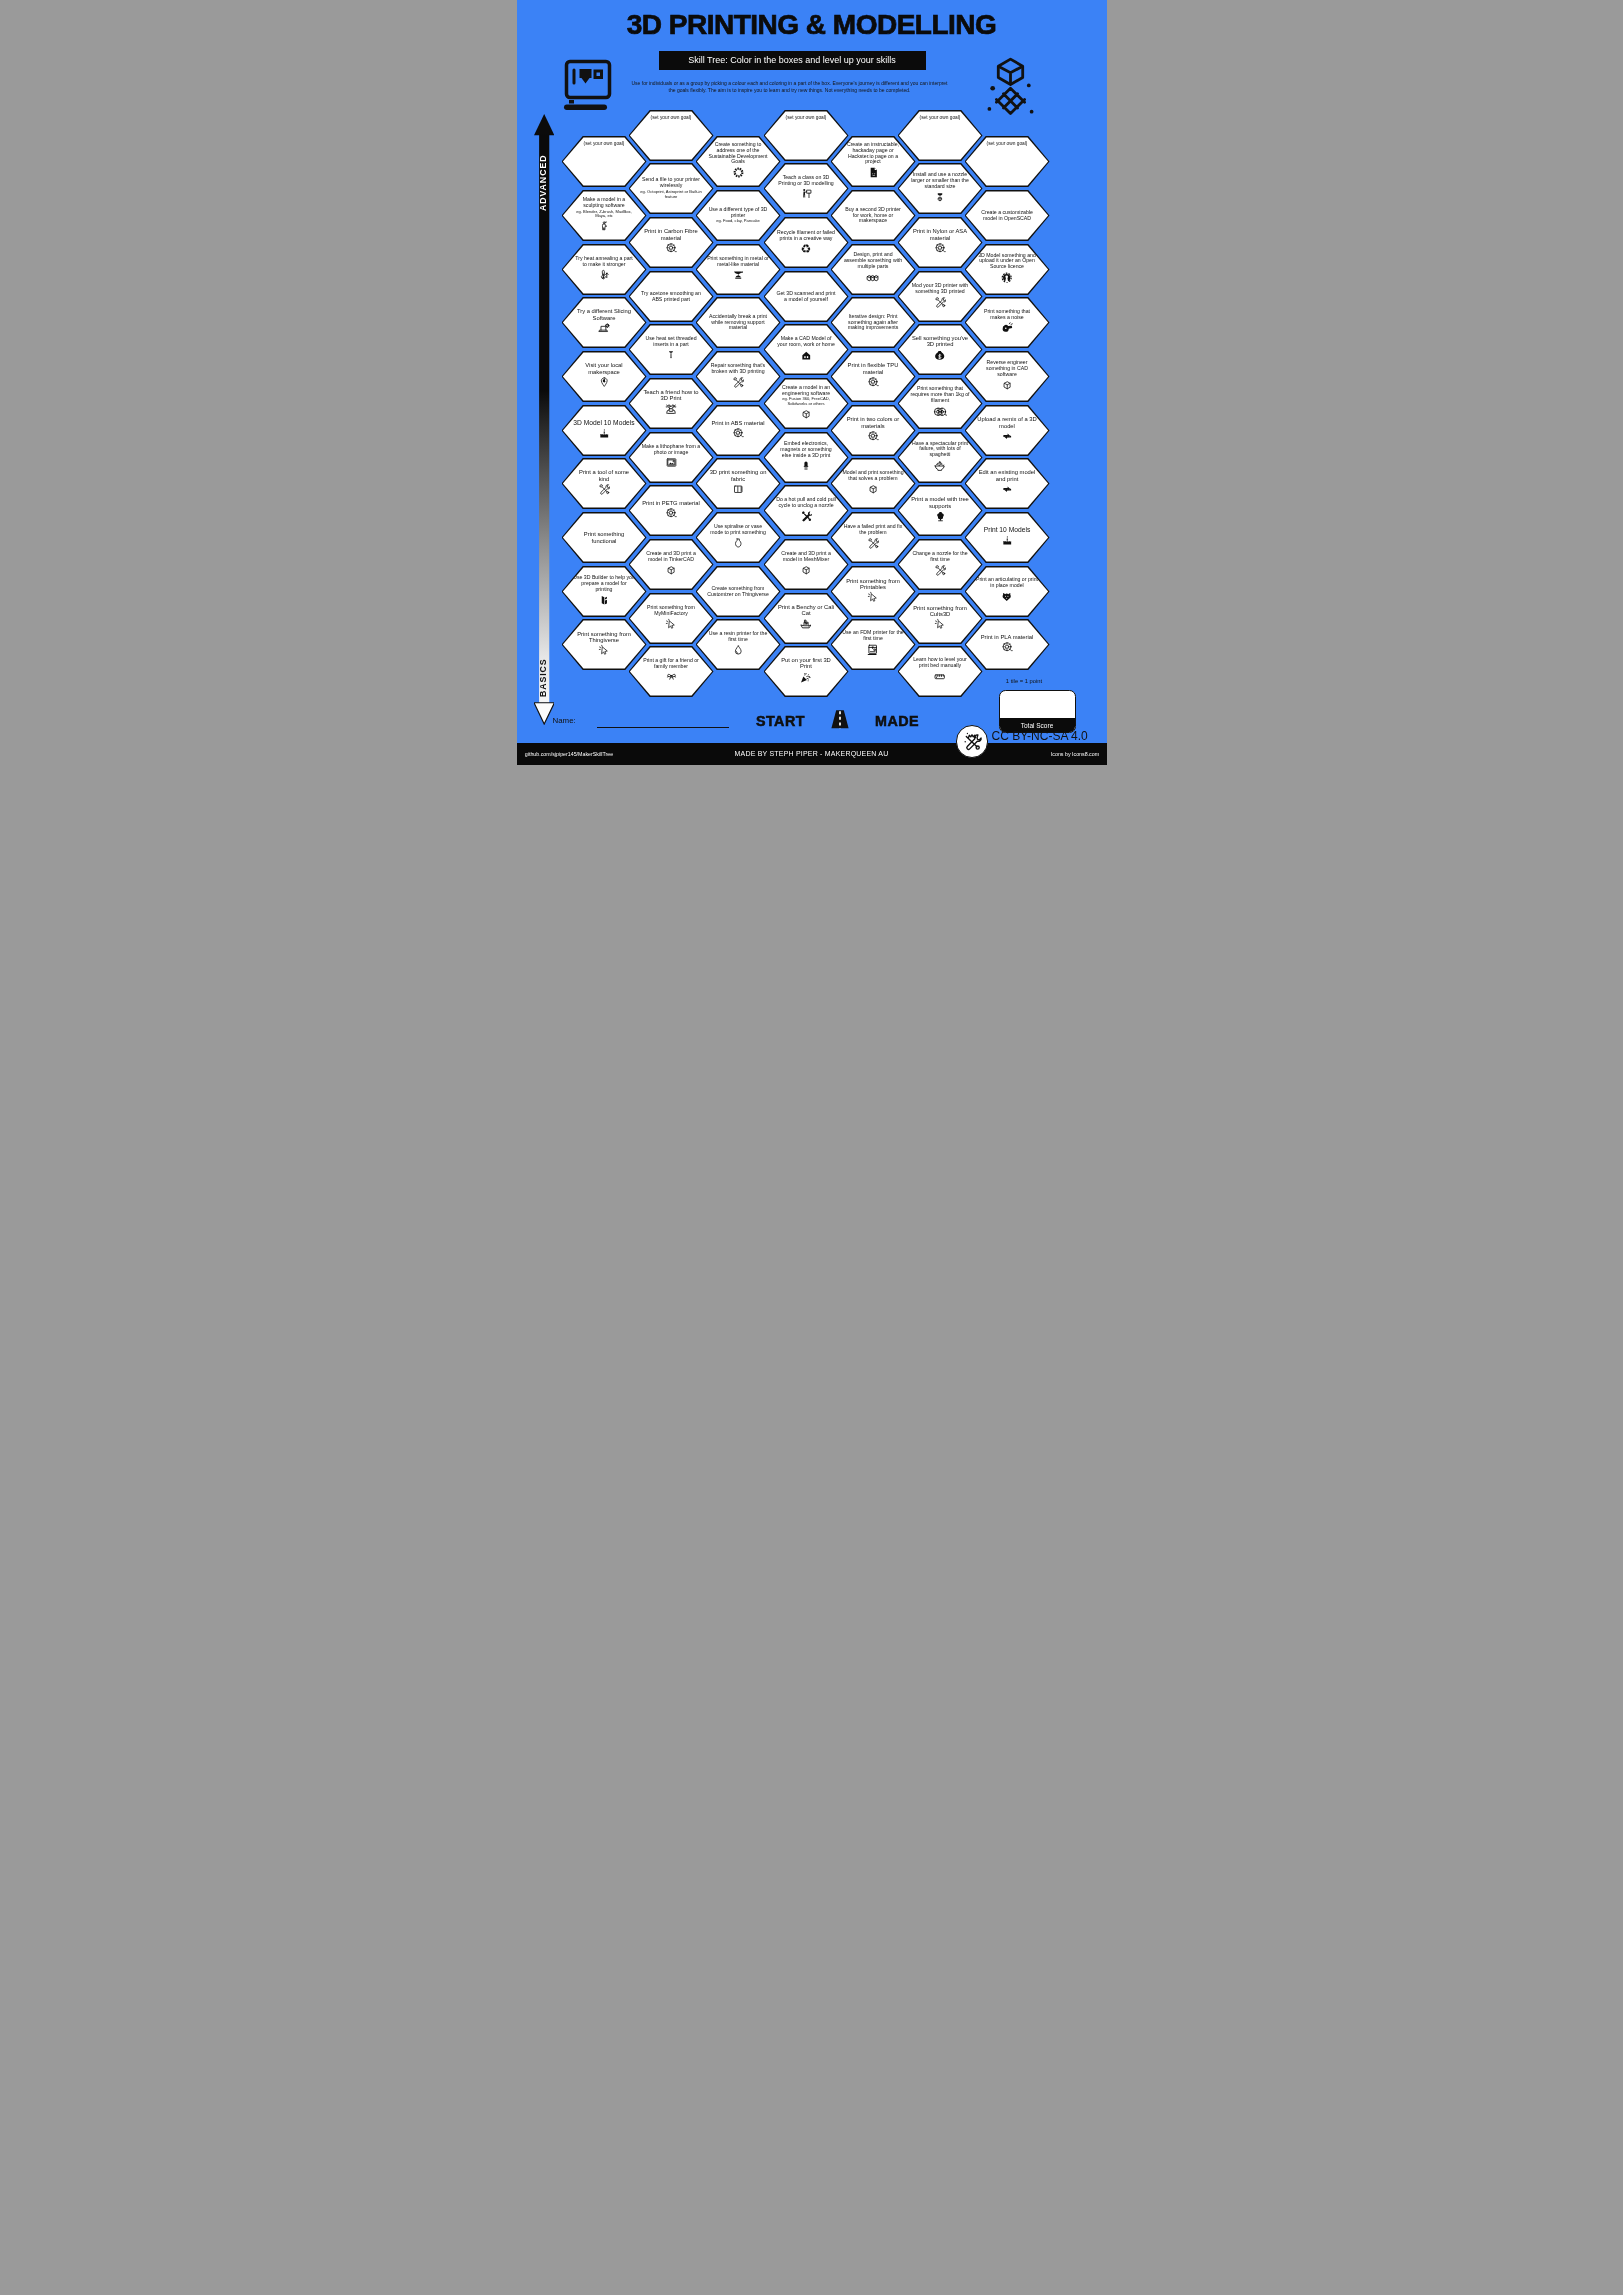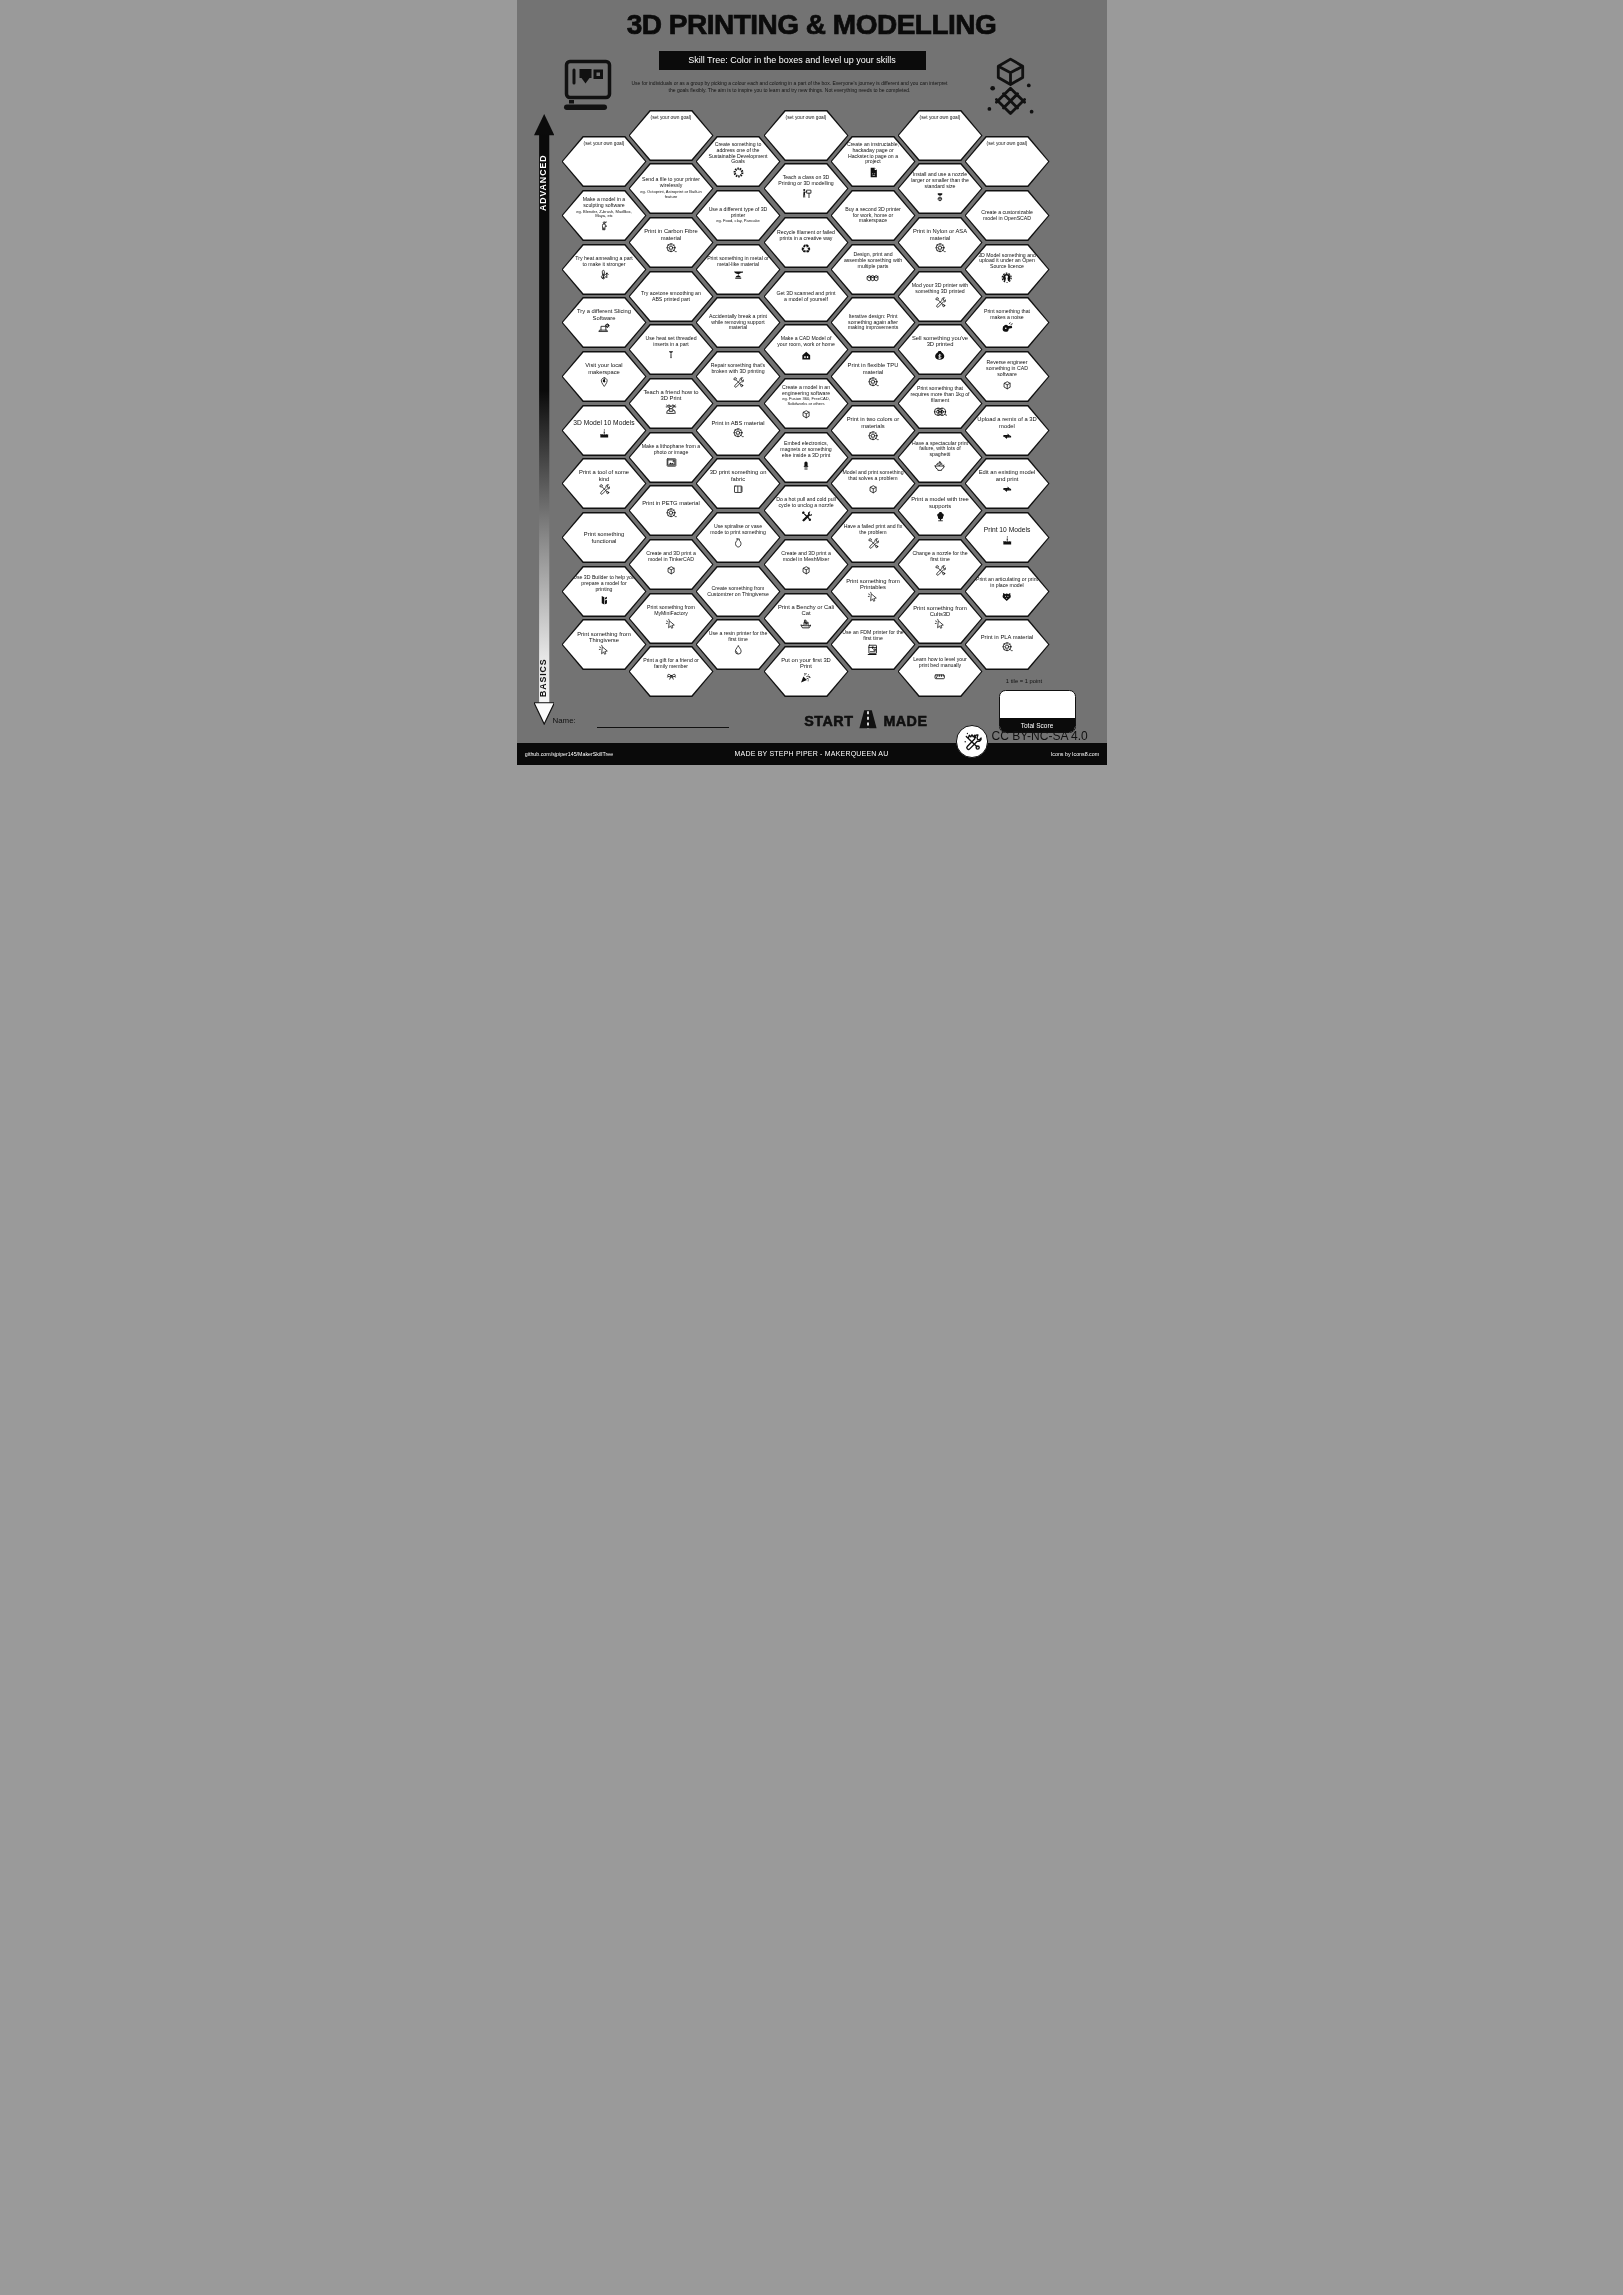--- a/index.html
+++ b/index.html
@@ -1,16 +1,16 @@
 <!DOCTYPE html>
 <html style="font-size:7.4px"><head>
 <meta charset="utf-8">
 <style>
   html,body{margin:0;padding:0;background:#9a9a9a}
-  .page{position:relative;width:590px;height:765px;margin:0 auto;background:#737373;
+  .page{position:relative;width:590px;height:765px;margin:0 auto;background:#3b82f6;
         font-family:"Liberation Sans",sans-serif;color:#111;overflow:hidden}
   
   .title{position:absolute;top:9.3px;left:0;right:0;text-align:center;font-size:28px;
          font-weight:900;letter-spacing:-0.5px;white-space:nowrap;color:#0b0b0b;
          -webkit-text-stroke:0.7px #0b0b0b}
   .subtitle{position:absolute;top:51px;left:142px;width:267px;height:18.5px;background:#0b0b0b;
          color:#fff;display:flex;align-items:center;justify-content:center;font-size:9px}
   .desc{position:absolute;top:75px;left:111px;width:324px;text-align:center;font-size:5px;
          line-height:1.32;color:#141414}
   .hicon{position:absolute}
@@ -31,21 +31,21 @@
   .hex-label.m{font-size:5.8px}
   .hex-label.l{font-size:6.7px}
   .hex-sub{font-size:4.1px;line-height:1.15;color:#111}
   .goal .hex-content{position:absolute;top:3.2px;left:0;right:0;width:auto}
   .goal .hex-label{font-size:4.8px}
   .hex-icon{display:block}
   .hex-icon .glyph{font-size:12px;line-height:1;color:#111}
   .ic .st{stroke:#111;fill:none;stroke-width:1.5;stroke-linecap:round;stroke-linejoin:round}
   
   .start{position:absolute;top:709px;left:231px;width:180px;display:flex;align-items:center;
-       justify-content:flex-end;gap:3px;font-weight:900;font-size:14.3px;letter-spacing:0.5px;
+       justify-content:center;gap:23px;font-weight:900;font-size:14.3px;letter-spacing:0.5px;
        -webkit-text-stroke:0.5px #0b0b0b}
   .name{position:absolute;top:716px;left:36px;font-size:7.9px}
   .nameline{position:absolute;top:717px;left:80px;width:132px;height:9.7px;border-bottom:1px solid #111}
   .tilenote{position:absolute;top:678px;left:477px;width:61px;text-align:center;font-size:5.8px}
   .scorebox{position:absolute;top:690px;left:482px;width:75px;height:41px;background:#fff;
        border:1.2px solid #111;border-radius:6.5px;display:flex;flex-direction:column;
        justify-content:flex-end;overflow:hidden}
   .scorebar{height:14px;background:#0b0b0b;color:#fff;display:flex;align-items:center;
        justify-content:center;font-size:6.5px}
   .cclogo{position:absolute;top:725px;left:439px;width:30.5px;height:30.5px;border:1.2px solid #111;

